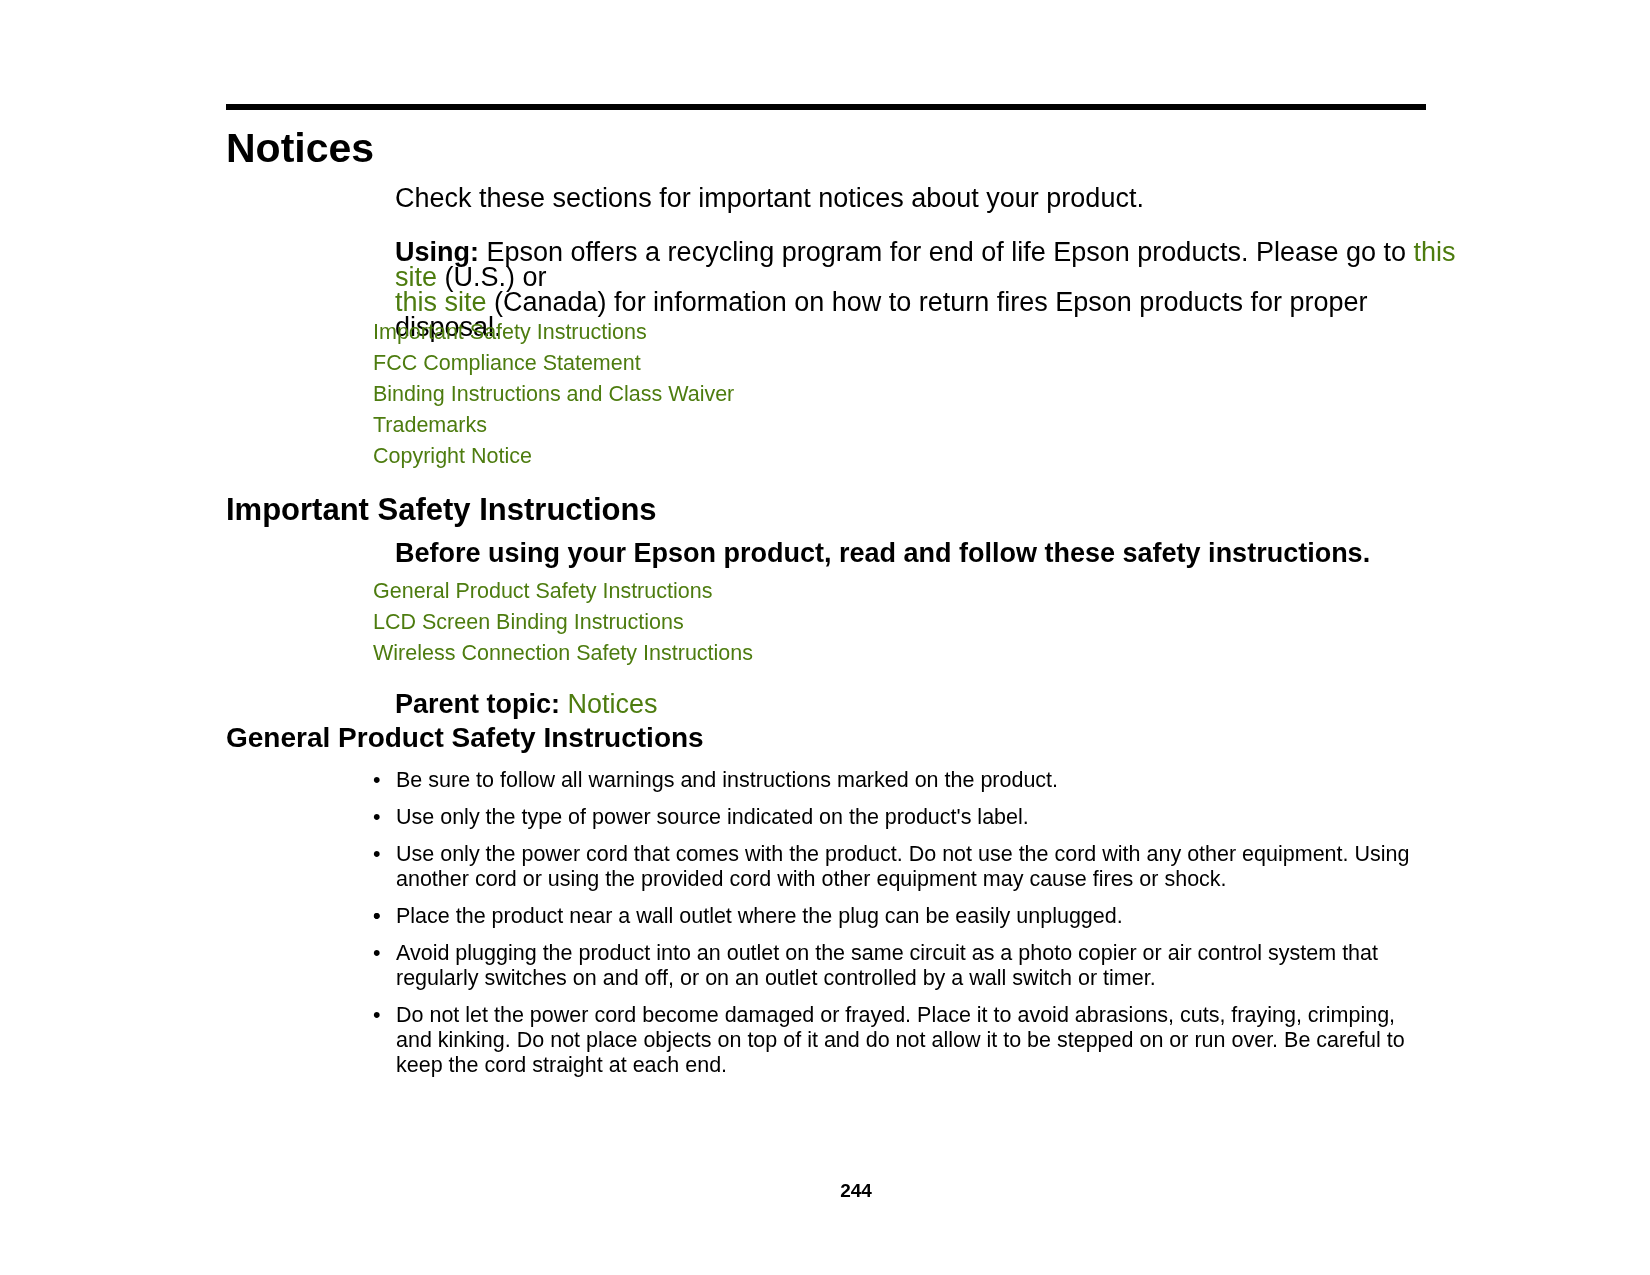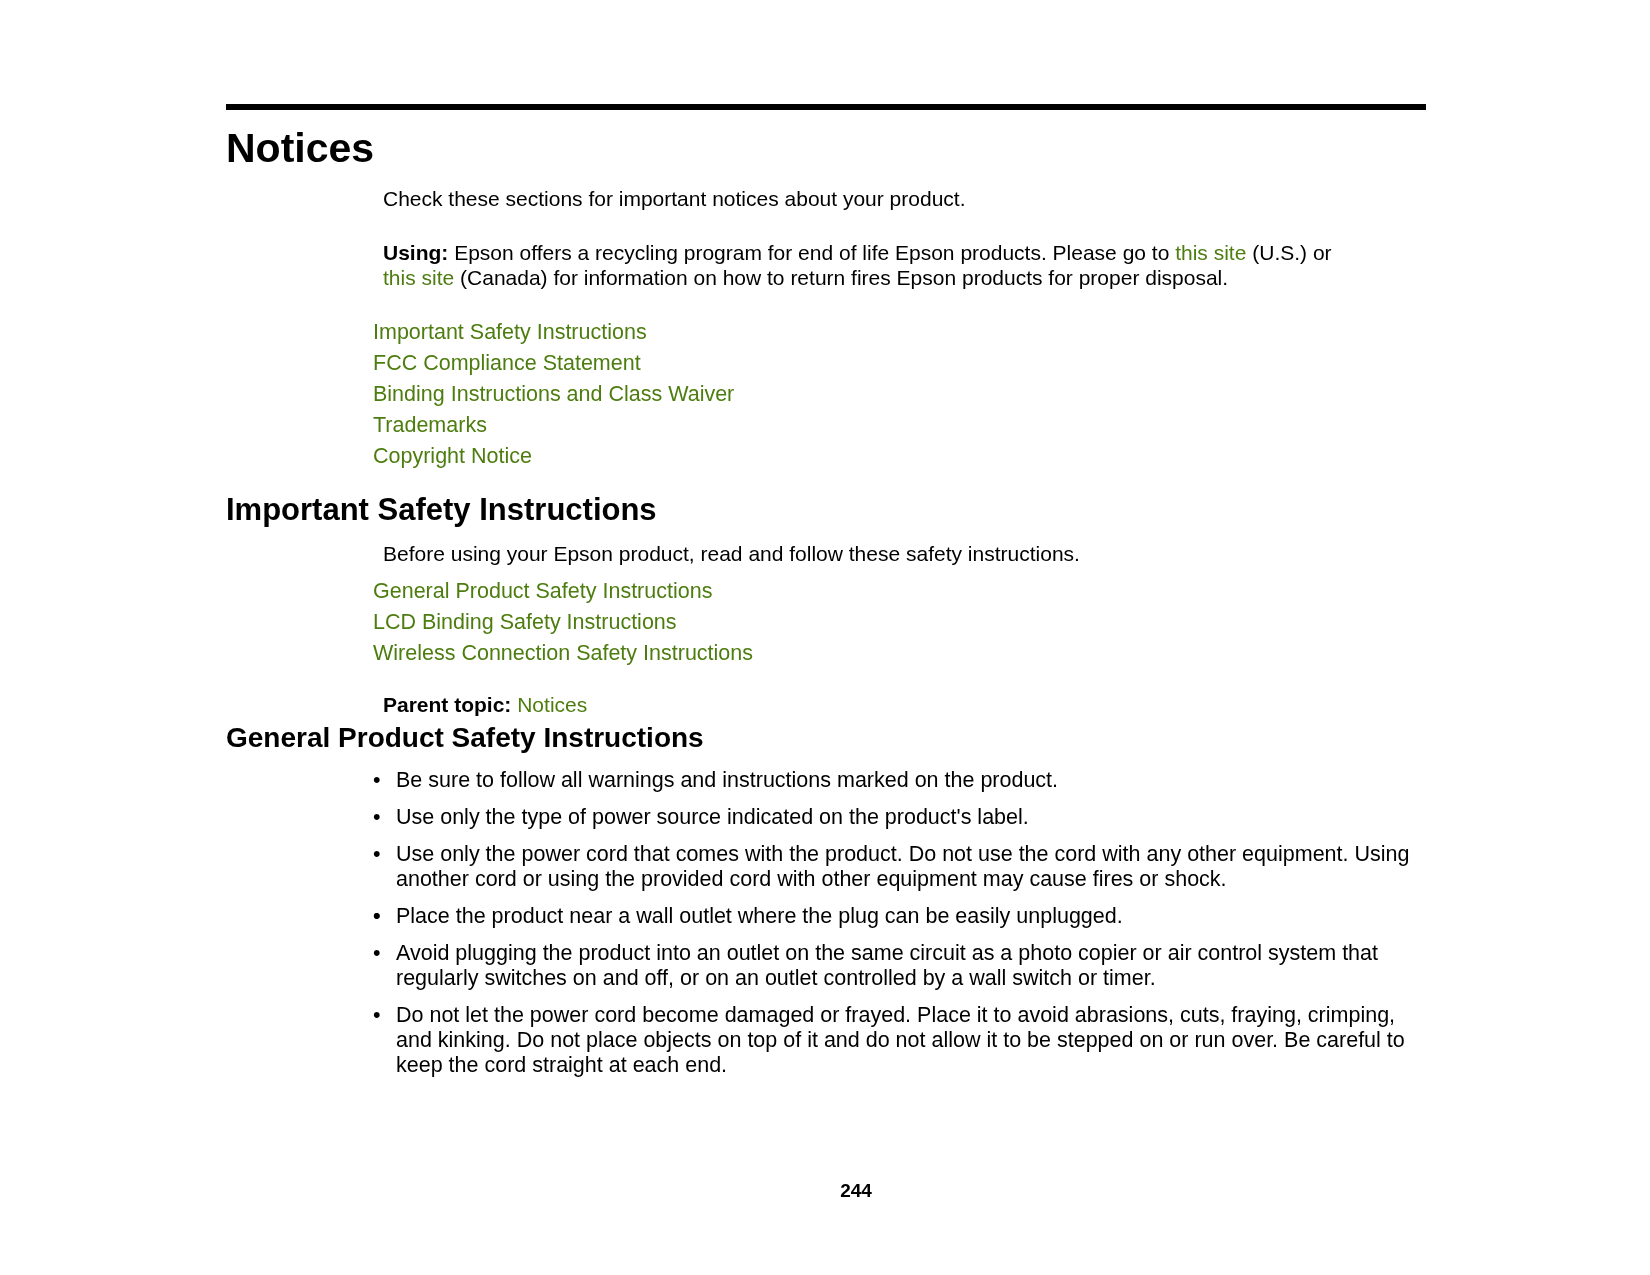--- a/index.html
+++ b/index.html
@@ -2,21 +2,21 @@
 <html><head>
 <meta charset="utf-8">
 <style>
   html, body { margin: 0; padding: 0; background: #ffffff; }
   body { width: 1650px; height: 1275px; position: relative; font-family: "Liberation Sans", sans-serif; color: #000; }
   .page { position: absolute; left: 0; top: 0; width: 1479px; height: 1275px; }
   .rule { position: absolute; left: 226px; top: 104px; width: 1200px; height: 6px; background: #000; }
   .h1 { position: absolute; left: 226px; top: 120px; font-size: 41px; font-weight: bold; margin: 0; line-height: 56px; }
   .h2 { position: absolute; left: 226px; font-size: 31px; font-weight: bold; margin: 0; line-height: 40px; }
   .h3 { position: absolute; left: 226px; font-size: 28px; font-weight: bold; margin: 0; line-height: 36px; }
-  .p { position: absolute; left: 383px; font-size: 21px; line-height: 25px; margin: 0; }
+  .p { position: absolute; left: 395px; font-size: 27px; line-height: 25px; margin: 0; }
   a, .link { color: #4d7c0f; text-decoration: none; cursor: pointer; }
   .links { position: absolute; left: 373px; font-size: 21.5px; margin: 0; padding: 0; list-style: none; }
   .links li { height: 31px; line-height: 31px; }
   .bullets { position: absolute; left: 373px; width: 1060px; margin: 0; padding: 0; list-style: none; font-size: 21.5px; line-height: 25px; }
   .bullets li { position: relative; padding-left: 23px; margin-bottom: 12px; }
   .bullets li .dot { position: absolute; left: 0; top: 0; }
   .pagenum { position: absolute; left: 0; width: 1650px; text-align: center; top: 1180px; font-size: 19px; font-weight: bold; padding-left: 31px; }
 </style>
 </head>
 <body>
@@ -35,25 +35,25 @@
   <ul class="links" style="top:317px;">
     <li><a>Important Safety Instructions</a></li>
     <li><a>FCC Compliance Statement</a></li>
     <li><a>Binding Instructions and Class Waiver</a></li>
     <li><a>Trademarks</a></li>
     <li><a>Copyright Notice</a></li>
   </ul>
 
   <h2 class="h2" style="top:490px;">Important Safety Instructions</h2>
 
-  <p class="p" style="top:541px;">Before using your Epson product, read and follow these safety instructions.</p>
+  <p class="p" style="top:541px;font-weight:bold;">Before using your Epson product, read and follow these safety instructions.</p>
 
   <ul class="links" style="top:576px;">
     <li><a>General Product Safety Instructions</a></li>
-    <li><a>LCD Binding Safety Instructions</a></li>
+    <li><a>LCD Screen Binding Instructions</a></li>
     <li><a>Wireless Connection Safety Instructions</a></li>
   </ul>
 
   <p class="p" style="top:677px;margin-top:15px;">
     <b>Parent topic:</b> <a>Notices</a>
   </p>
 
   <h3 class="h3" style="top:720px;">General Product Safety Instructions</h3>
 
   <ul class="bullets" style="top:768px;">

